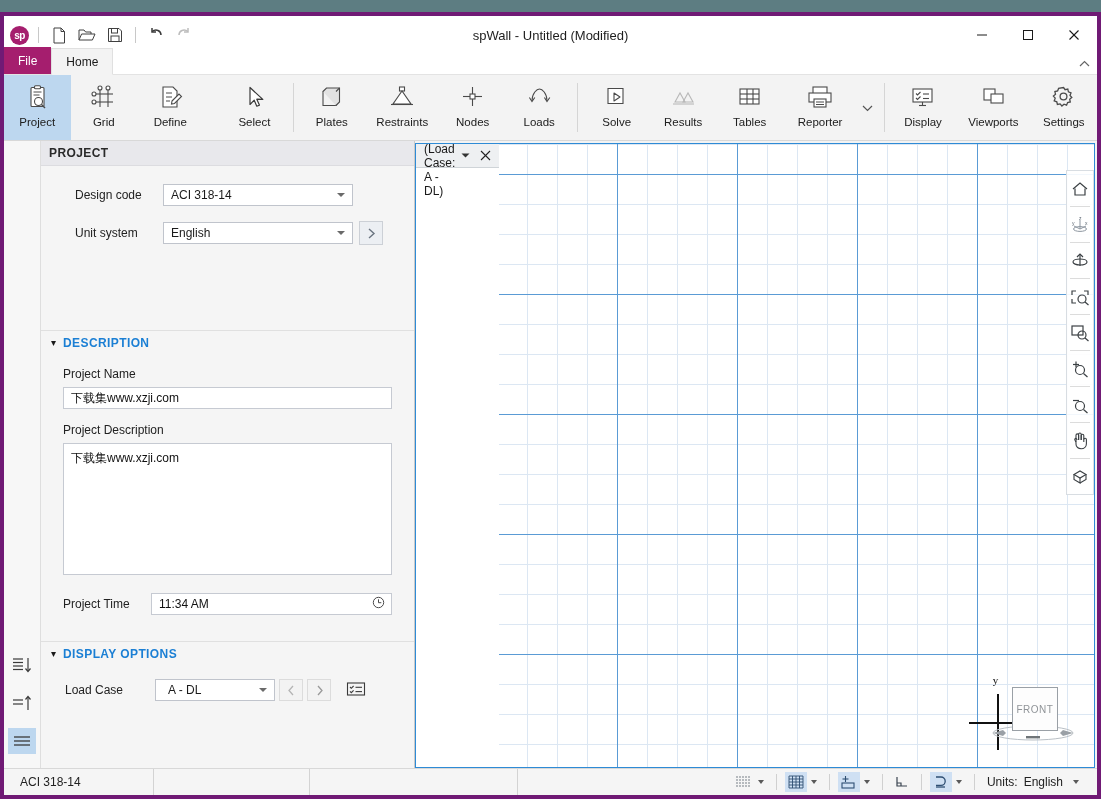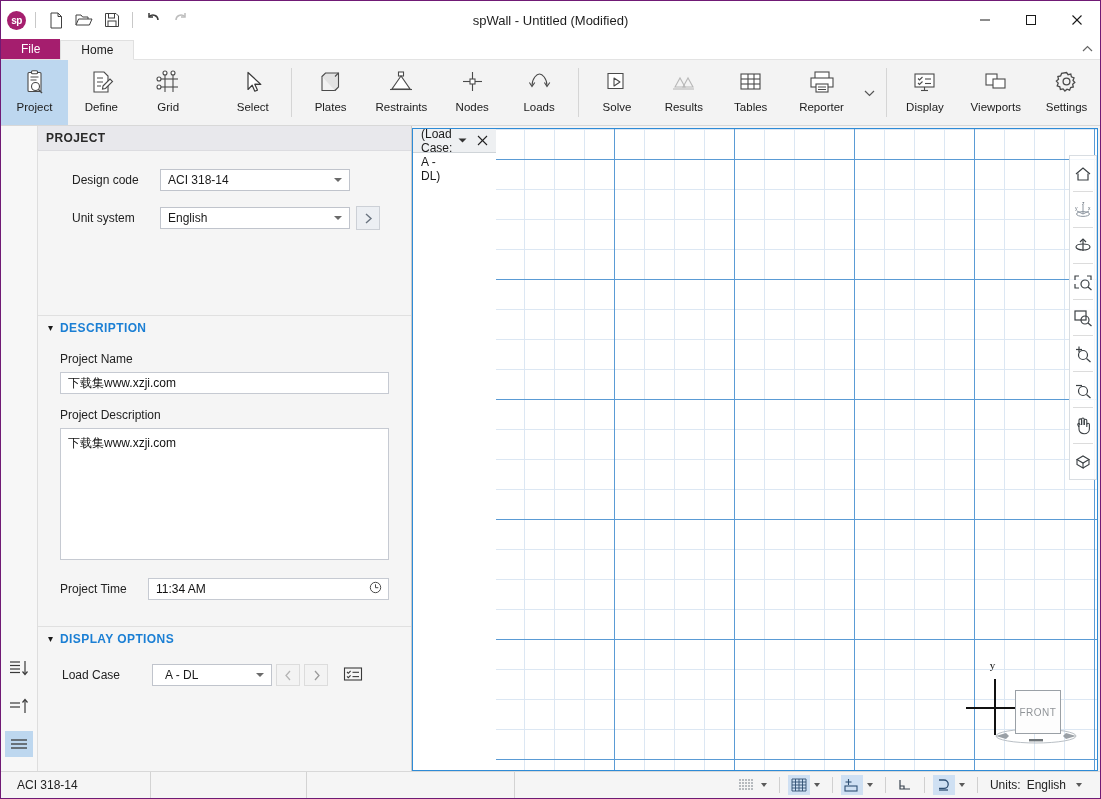--- a/index.html
+++ b/index.html
@@ -5,23 +5,23 @@
   html,body{margin:0;padding:0;}
   body{
     width:1101px;height:799px;overflow:hidden;
     font-family:"Liberation Sans","DejaVu Sans",sans-serif;
     font-size:12px;color:#1a1a1a;
     background:#5d7d82;
   }
   .app{
     position:absolute;inset:0;
     background:#8b5cf6;
-    border:1px solid #701a75;
+    border:4px solid #701a75;
     box-sizing:border-box;
-    display:flex;flex-direction:column;
+    display:flex;flex-direction:column;margin-top:12px;
   }
 
   
   .titlebar{
     height:38px;flex:0 0 38px;background:#ffffff;
     display:flex;align-items:center;position:relative;
   }
   .qat{display:flex;align-items:center;gap:2px;padding-left:6px;height:100%;}
   .sp-logo{
     width:19px;height:19px;border-radius:50%;
@@ -39,21 +39,21 @@
   .wincontrols{margin-left:auto;display:flex;height:100%;}
   .wc{width:46px;height:38px;display:flex;align-items:center;justify-content:center;cursor:pointer;}
 
   
   .tabsrow{
     height:20px;flex:0 0 20px;background:#ffffff;
     display:flex;align-items:flex-end;position:relative;
     border-bottom:1px solid #e3e3e3;
   }
   .tab{
-    height:20px;padding:0 20px;font-size:12px;
+    height:27px;padding:0 14px;font-size:12px;
     display:flex;align-items:center;cursor:pointer;box-sizing:border-box;
   }
   .tab.file{background:#a51e6e;color:#ffffff;}
   .tab.active{
     background:#f3f3f3;color:#1a1a1a;
     border-left:1px solid #e0e0e0;border-right:1px solid #e0e0e0;border-top:1px solid #e0e0e0;
     border-bottom:1px solid #f3f3f3;margin-bottom:-1px;
   }
   .ribbon-collapse{
     margin-left:auto;width:26px;height:20px;
@@ -350,45 +350,45 @@
             <line x1="9.5" y1="11" x2="15.5" y2="11" stroke="#4a4a4a" stroke-width="1"></line>
             <circle cx="14.5" cy="17.5" r="4" fill="#fff" stroke="#4a4a4a" stroke-width="1.1"></circle>
             <line x1="17.5" y1="20.5" x2="21" y2="24" stroke="#4a4a4a" stroke-width="1.4"></line>
           </svg>
       </div>
       <div class="rb-label">Project</div>
     </div>
 
     <div class="rb-item">
       <div class="rb-ico">
-        <svg width="27" height="27" viewBox="0 0 27 27">
-            <path d="M6 3h10l4 4v16H6z" fill="#fff" stroke="#4a4a4a" stroke-width="1.1"></path>
-            <line x1="9" y1="9" x2="15" y2="9" stroke="#4a4a4a" stroke-width="1"></line>
-            <line x1="9" y1="13" x2="15" y2="13" stroke="#4a4a4a" stroke-width="1"></line>
-            <line x1="9" y1="17" x2="13" y2="17" stroke="#4a4a4a" stroke-width="1"></line>
-            <path d="M15 17l7-7 2.5 2.5-7 7-3 .5z" fill="#fff" stroke="#4a4a4a" stroke-width="1.1"></path>
-          </svg>
-      </div>
-      <div class="rb-label">Define</div>
-    </div>
-
-    <div class="rb-item">
-      <div class="rb-ico">
         <svg width="27" height="27" viewBox="0 0 27 27" stroke="#4a4a4a" stroke-width="1.1" fill="none">
             <line x1="10" y1="4" x2="10" y2="23"></line>
             <line x1="18" y1="4" x2="18" y2="23"></line>
             <line x1="4" y1="10" x2="23" y2="10"></line>
             <line x1="4" y1="18" x2="23" y2="18"></line>
             <circle cx="10" cy="4" r="2" fill="#fff"></circle>
             <circle cx="18" cy="4" r="2" fill="#fff"></circle>
             <circle cx="4" cy="10" r="2" fill="#fff"></circle>
             <circle cx="4" cy="18" r="2" fill="#fff"></circle>
           </svg>
       </div>
       <div class="rb-label">Grid</div>
+    </div>
+
+    <div class="rb-item">
+      <div class="rb-ico">
+        <svg width="27" height="27" viewBox="0 0 27 27">
+            <path d="M6 3h10l4 4v16H6z" fill="#fff" stroke="#4a4a4a" stroke-width="1.1"></path>
+            <line x1="9" y1="9" x2="15" y2="9" stroke="#4a4a4a" stroke-width="1"></line>
+            <line x1="9" y1="13" x2="15" y2="13" stroke="#4a4a4a" stroke-width="1"></line>
+            <line x1="9" y1="17" x2="13" y2="17" stroke="#4a4a4a" stroke-width="1"></line>
+            <path d="M15 17l7-7 2.5 2.5-7 7-3 .5z" fill="#fff" stroke="#4a4a4a" stroke-width="1.1"></path>
+          </svg>
+      </div>
+      <div class="rb-label">Define</div>
     </div>
 
     <div class="rb-gap"></div>
 
     <div class="rb-item">
       <div class="rb-ico">
         <svg width="27" height="27" viewBox="0 0 27 27">
             <path d="M9 3.5v17l4.2-4.3 2.6 6 2.6-1.1-2.6-5.9 6 .2z" fill="#fff" stroke="#3a3a3a" stroke-width="1.2" stroke-linejoin="round"></path>
           </svg>
       </div>

